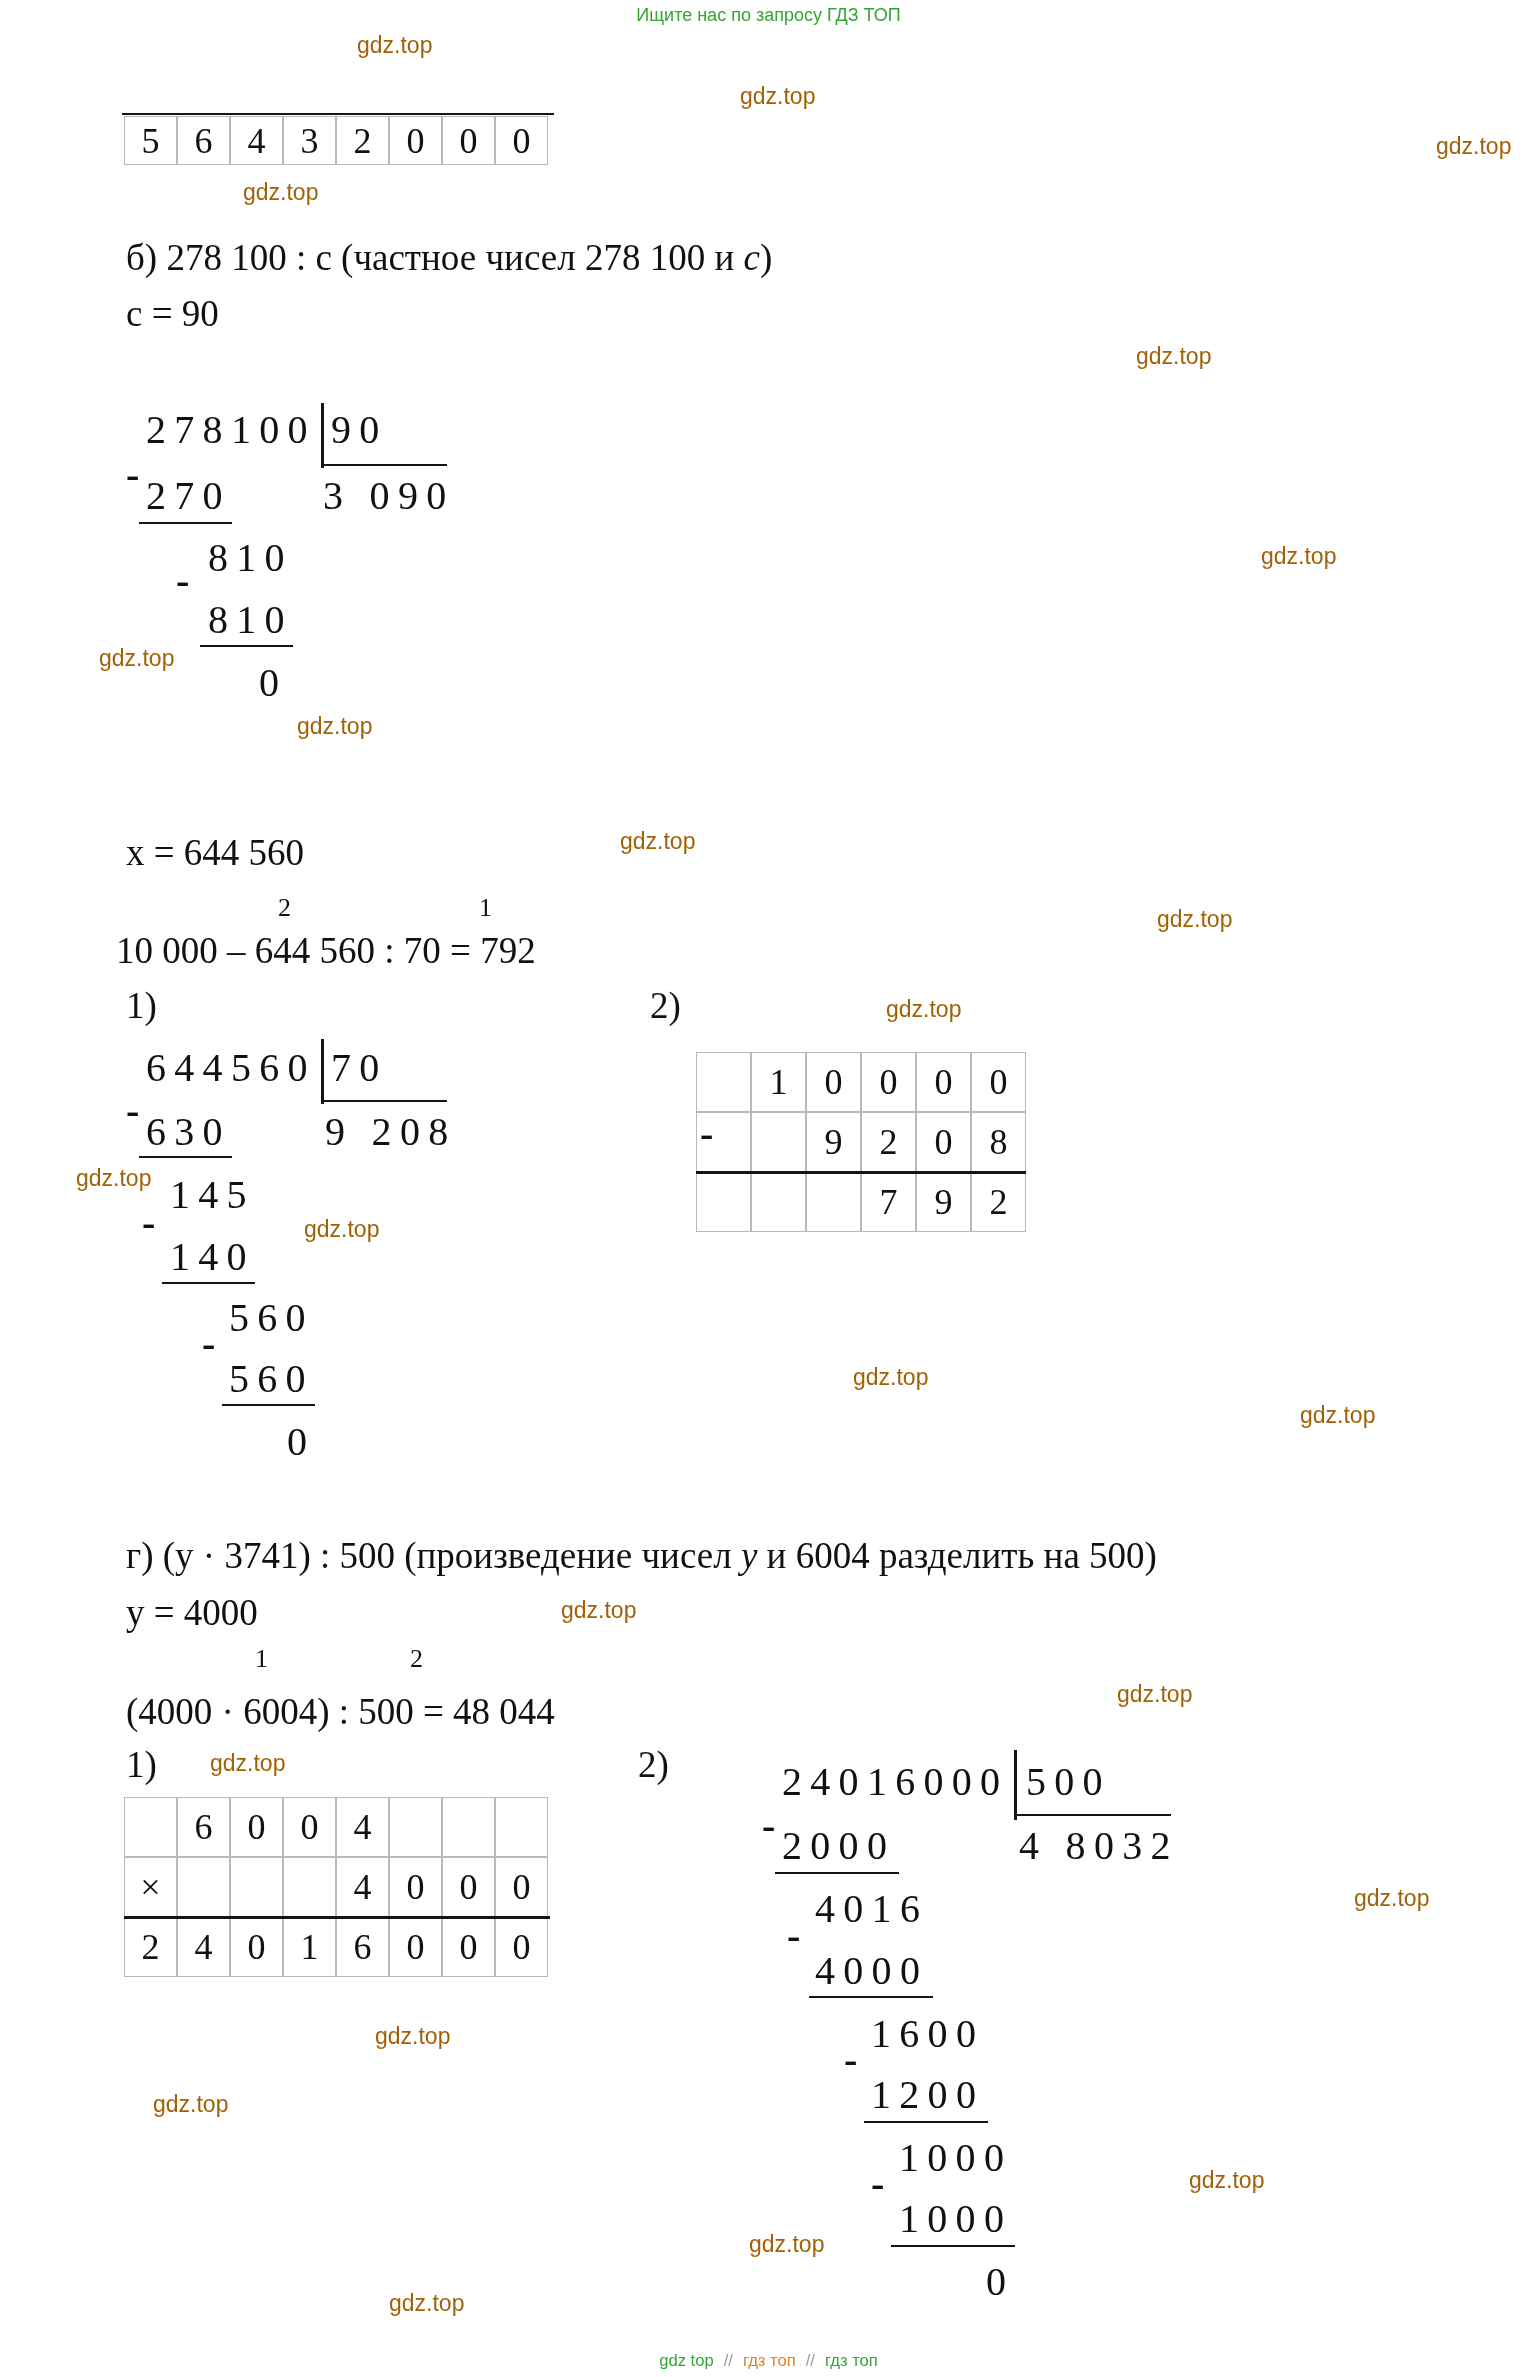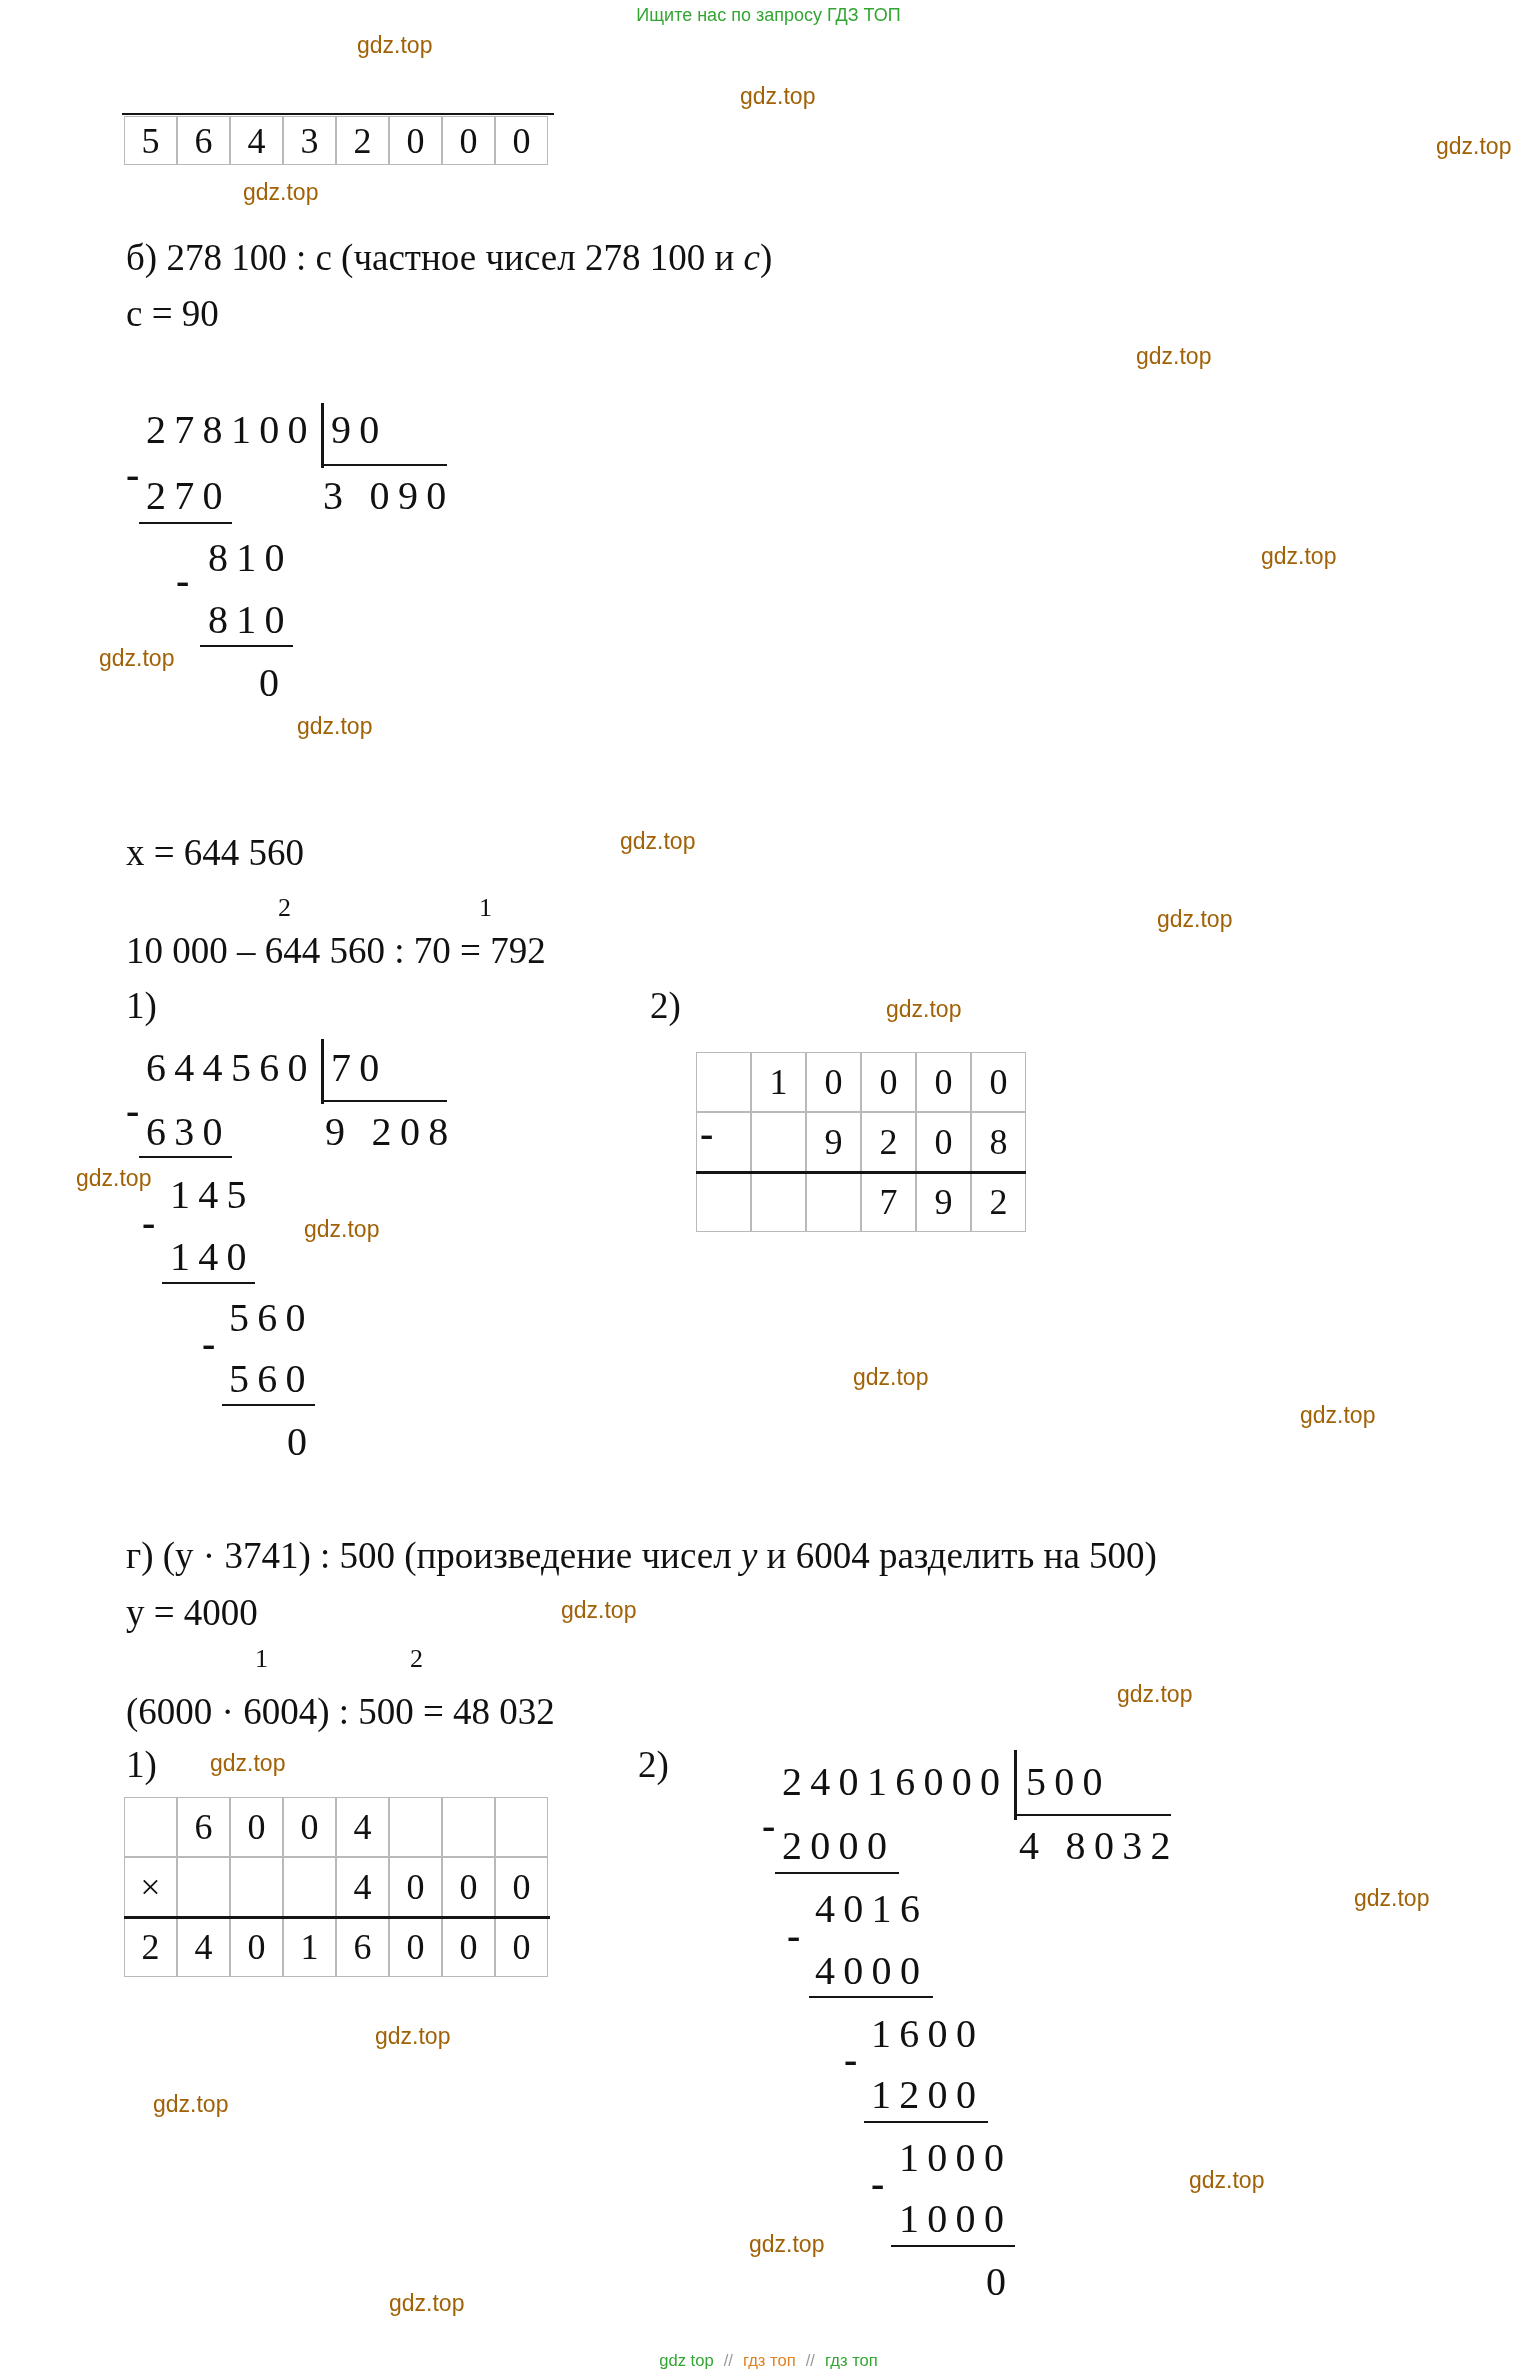--- a/index.html
+++ b/index.html
@@ -82,21 +82,21 @@
   <div class="ln" style="left:139px;top:522px;width:93px"></div>
   <span class="ms" style="left:176px;top:557px">-</span>
   <span class="m" style="left:208px;top:534px">810</span>
   <span class="m" style="left:208px;top:596px">810</span>
   <div class="ln" style="left:200px;top:645px;width:93px"></div>
   <span class="m" style="left:259px;top:659px">0</span>
 
   <div class="txt" style="left:126px;top:831px">х = 644 560</div>
   <span class="sup" style="left:278px;top:893px">2</span>
   <span class="sup" style="left:479px;top:893px">1</span>
-  <div class="txt" style="left:126px;top:929px">10 000 – 644 560 : 70 = 792</div>
+  <div class="txt" style="left:116px;top:929px">10 000 – 644 560 : 70 = 792</div>
   <div class="txt" style="left:126px;top:984px">1)</div>
   <div class="txt" style="left:650px;top:984px">2)</div>
 
   <span class="ms" style="left:126px;top:1087px">-</span>
   <span class="m" style="left:146px;top:1044px">644560</span>
   <div class="vbar" style="left:321px;top:1039px;height:65px"></div>
   <span class="m" style="left:331px;top:1044px">70</span>
   <div class="ln" style="left:321px;top:1100px;width:126px"></div>
   <span class="m" style="left:325px;top:1108px">9 208</span>
   <span class="m" style="left:146px;top:1108px">630</span>
@@ -131,21 +131,21 @@
     <div class="cell">9</div>
     <div class="cell">2</div>
   </div>
   <span class="ms" style="left:700px;top:1110px">-</span>
   <div class="dline" style="left:696px;top:1171px;width:330px"></div>
 
   <div class="txt" style="left:126px;top:1534px"><span>г) (у · 3741) : 500 (произведение чисел </span><span class="it">у</span><span> и 6004 разделить на 500)</span></div>
   <div class="txt" style="left:126px;top:1591px">у = 4000</div>
   <span class="sup" style="left:255px;top:1644px">1</span>
   <span class="sup" style="left:410px;top:1644px">2</span>
-  <div class="txt" style="left:126px;top:1690px">(6000 · 6004) : 500 = 48 032</div>
+  <div class="txt" style="left:126px;top:1690px">(4000 · 6004) : 500 = 48 044</div>
   <div class="txt" style="left:126px;top:1743px">1)</div>
   <div class="txt" style="left:638px;top:1743px">2)</div>
 
   <div class="tbl" style="left:124px;top:1797px;grid-template-columns:repeat(8,53px);grid-template-rows:repeat(3,60px)">
     <div class="cell"></div>
     <div class="cell">6</div>
     <div class="cell">0</div>
     <div class="cell">0</div>
     <div class="cell">4</div>
     <div class="cell"></div>

